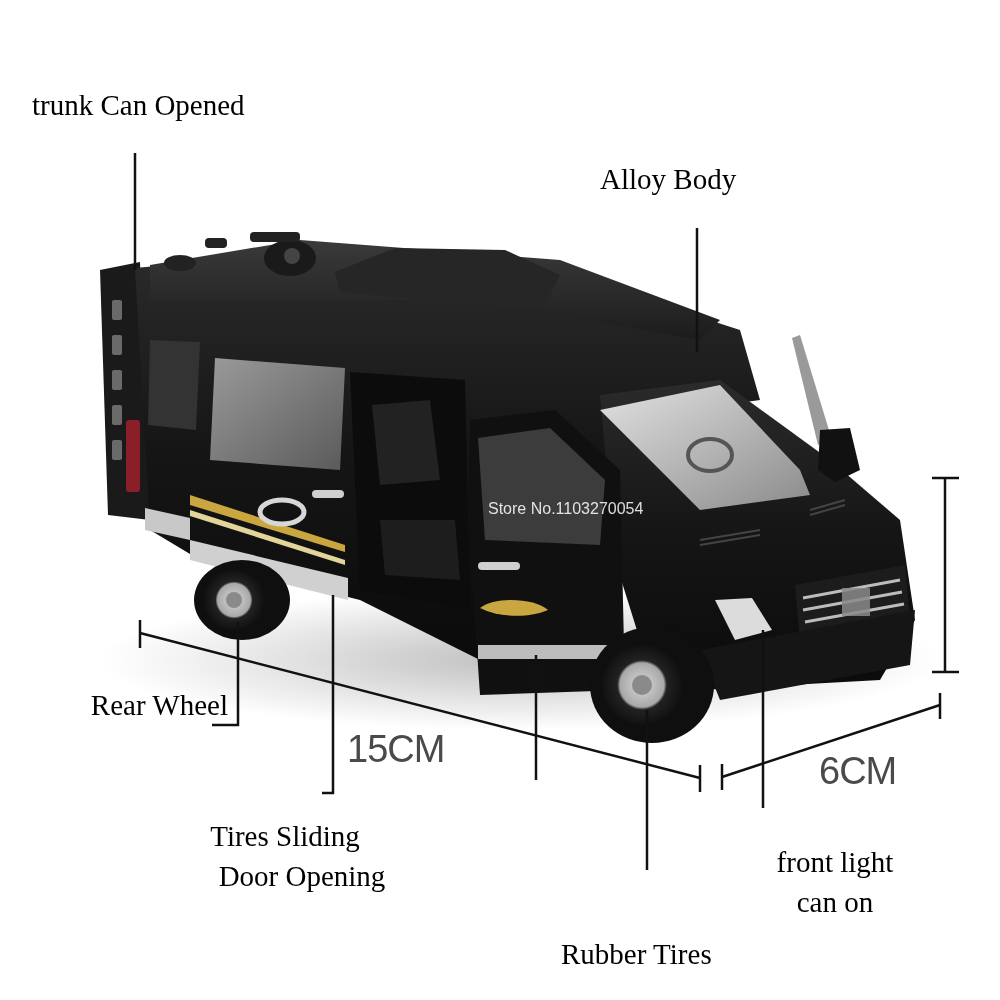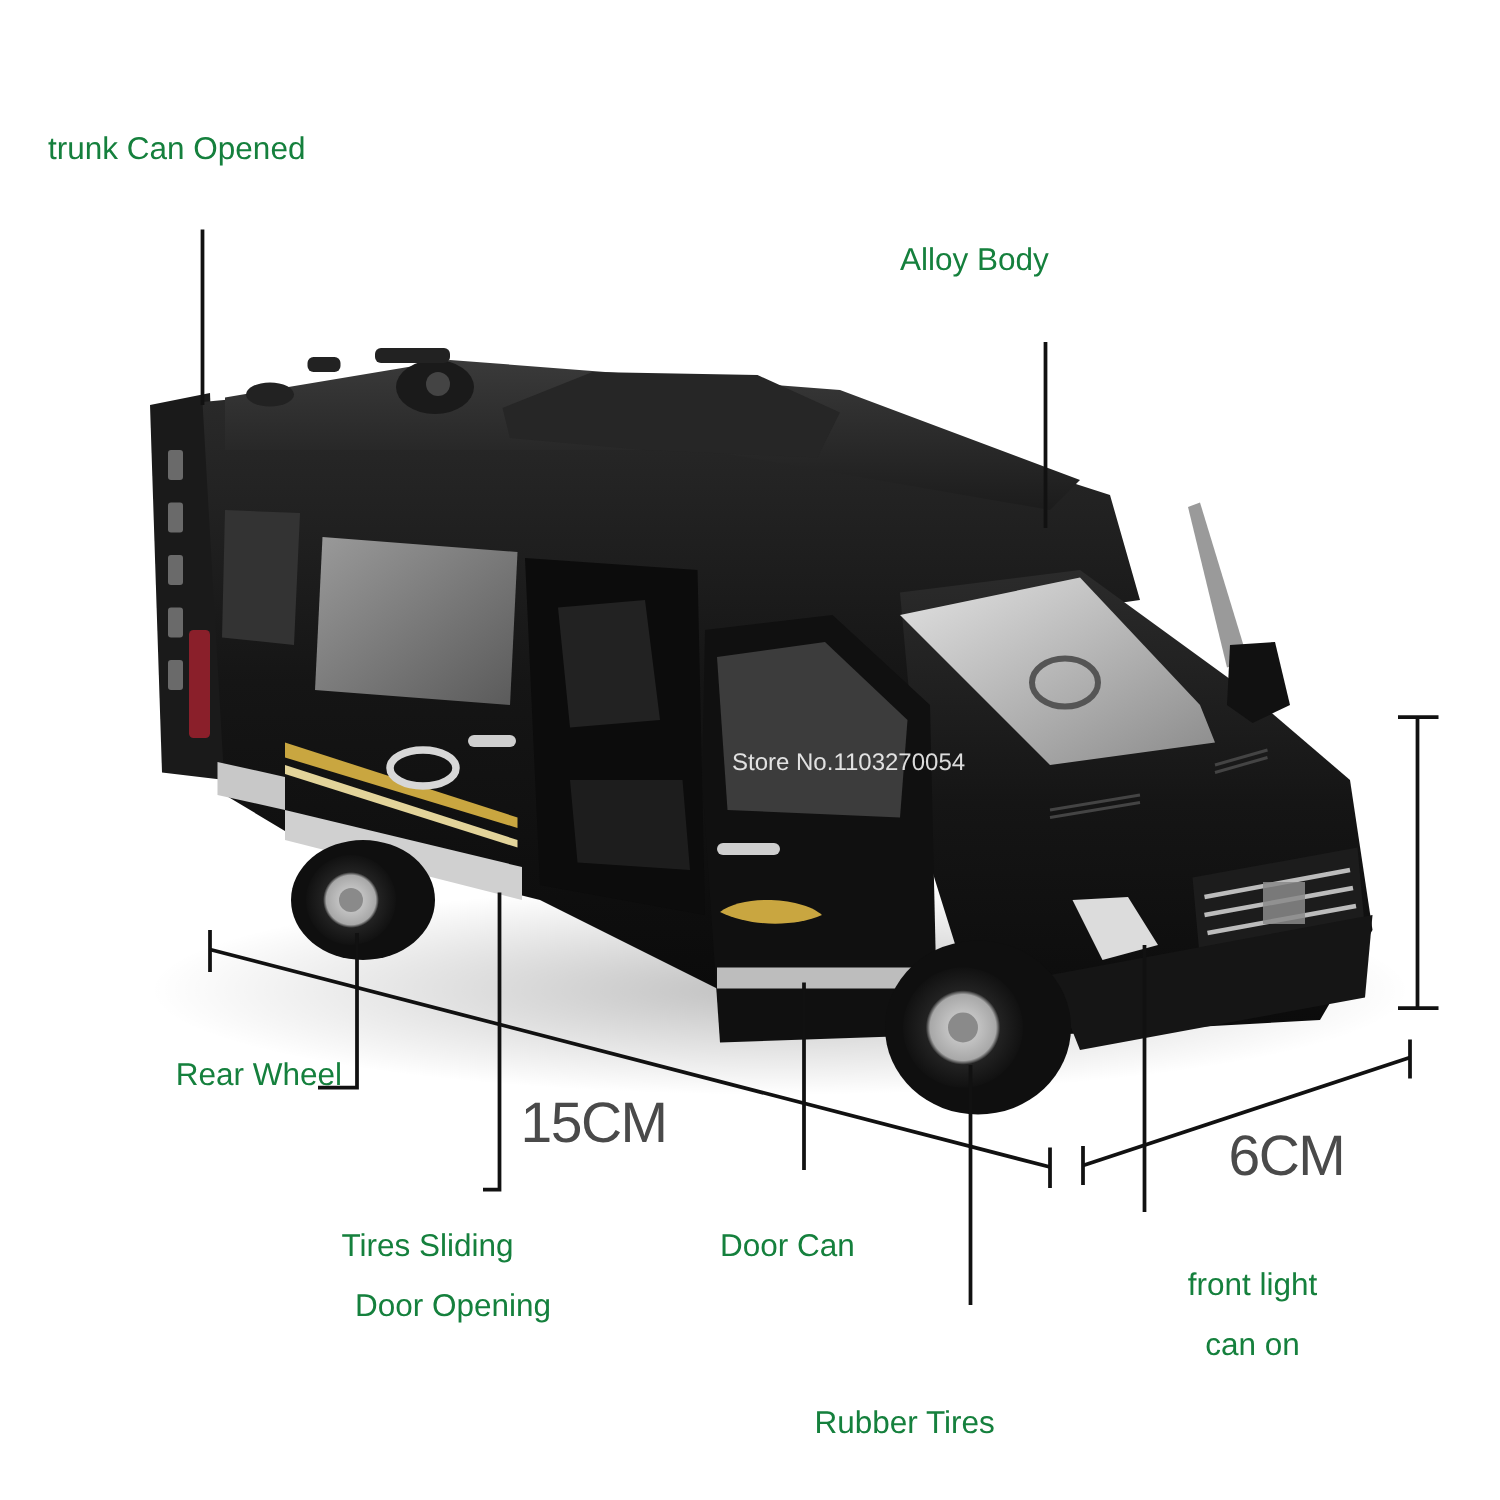--- a/index.html
+++ b/index.html
@@ -1,21 +1,21 @@
 <!DOCTYPE html>
 <html><head>
 <meta charset="utf-8">
 <style>
   * { box-sizing: border-box; margin: 0; padding: 0; }
   html, body { width: 1000px; height: 1000px; background: #ffffff; overflow: hidden; }
   body { position: relative; font-family: "DejaVu Sans", sans-serif; color: #222; }
   .stage { position: absolute; left: 0; top: 0; width: 1000px; height: 1000px; background: #ffffff; }
-  .label { position: absolute; font-family: Liberation Sans, sans-serif; font-size: 21px; color: #15803d; line-height: 1.32; white-space: nowrap; text-align: center; }
+  .label { position: absolute; font-family: Liberation Serif, serif; font-size: 29px; color: #000000; line-height: 1.32; white-space: nowrap; text-align: center; }
   .label.left { text-align: left; }
-  .label.right { text-align: right; margin-top: 17px; }
+  .label.right { text-align: right; }
   .dim { position: absolute; font-family: "Liberation Sans", sans-serif; font-size: 38px; font-weight: 300; color: #4a4a4a; white-space: nowrap; letter-spacing: -1px; }
   .watermark { position: absolute; font-family: "Liberation Sans", sans-serif; font-size: 16px; color: rgba(255,255,255,0.85); white-space: nowrap; }
   svg.overlay { position: absolute; left: 0; top: 0; width: 1000px; height: 1000px; }
   svg.car { position: absolute; left: 0; top: 0; width: 1000px; height: 1000px; }
 </style>
 </head>
 <body>
 
 <div class="stage">
 
@@ -167,24 +167,23 @@
   </svg>
 
   <div class="label left" style="left:32px; top:86px;">trunk Can Opened</div>
   <div class="label left" style="left:600px; top:160px;text-align:right;">Alloy Body</div>
 
   <div class="label right" style="left:10px; top:686px; width:218px;">Rear Wheel</div>
 
   <div class="label" style="left:165px; top:817px; width:240px;">Tires Sliding</div>
   <div class="label" style="left:182px; top:857px; width:240px;">Door Opening</div>
 
-  <div class="label" style="left:430px; top:817px; width:190px;">Door Can</div>
 
   <div class="label" style="left:745px; top:843px; width:180px;text-align:center;">front light</div>
   <div class="label" style="left:745px; top:883px; width:180px;">can on</div>
 
-  <div class="label left" style="left:543px; top:935px;">Rubber Tires</div>
+  <div class="label left" style="left:561px; top:935px;">Rubber Tires</div>
 
   <div class="dim" style="left:347px; top:728px;">15CM</div>
   <div class="dim" style="left:819px; top:750px;">6CM</div>
 
   <div class="watermark" style="left:488px; top:500px;">Store No.11032700​54</div>
 </div>
 
 </body></html>

